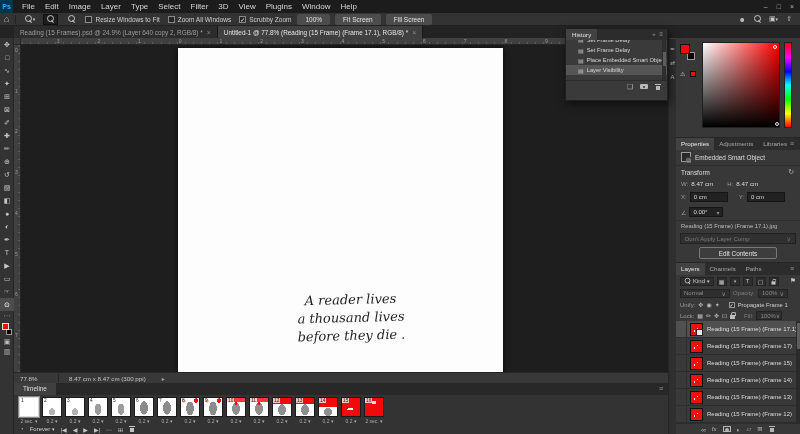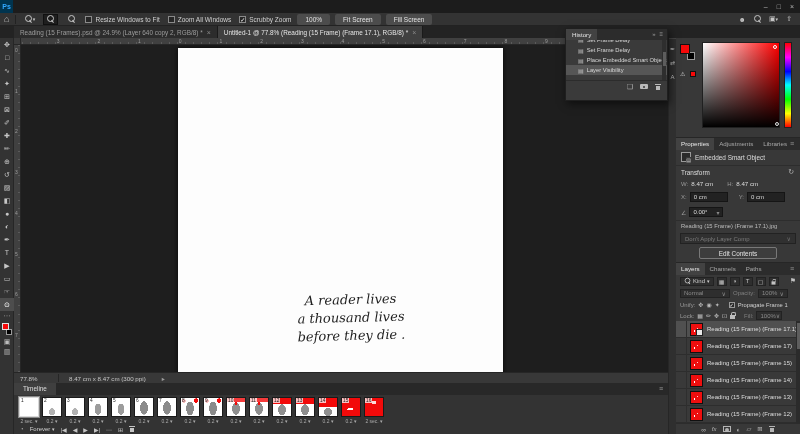--- a/index.html
+++ b/index.html
@@ -176,20 +176,34 @@
   .lfoot{height:11px;display:flex;align-items:center;justify-content:center;gap:6px;color:#b5b5b5;font-size:6.4px;border-top:1px solid #2c2c2c}
   .fx{font-style:italic;font-size:6px}
 </style>
 </head>
 <body>
 
 <div class="app">
 
   <header class="menubar">
     <div class="pslogo">Ps</div>
+    <nav class="menus">
+        <span class="menu-item" style="--i: 0;">File</span>
+        <span class="menu-item" style="--i: 1;">Edit</span>
+        <span class="menu-item" style="--i: 2;">Image</span>
+        <span class="menu-item" style="--i: 3;">Layer</span>
+        <span class="menu-item" style="--i: 4;">Type</span>
+        <span class="menu-item" style="--i: 5;">Select</span>
+        <span class="menu-item" style="--i: 6;">Filter</span>
+        <span class="menu-item" style="--i: 7;">3D</span>
+        <span class="menu-item" style="--i: 8;">View</span>
+        <span class="menu-item" style="--i: 9;">Plugins</span>
+        <span class="menu-item" style="--i: 10;">Window</span>
+        <span class="menu-item" style="--i: 11;">Help</span>
+      </nav>
     <div class="wincontrols">
       <span>–</span>
       <span>□</span>
       <span>×</span>
     </div>
   </header>
 
   <div class="optionsbar">
     <span style="font-size:9px;color:#c8c8c8">⌂</span>
     <span class="ob-sep"></span>

